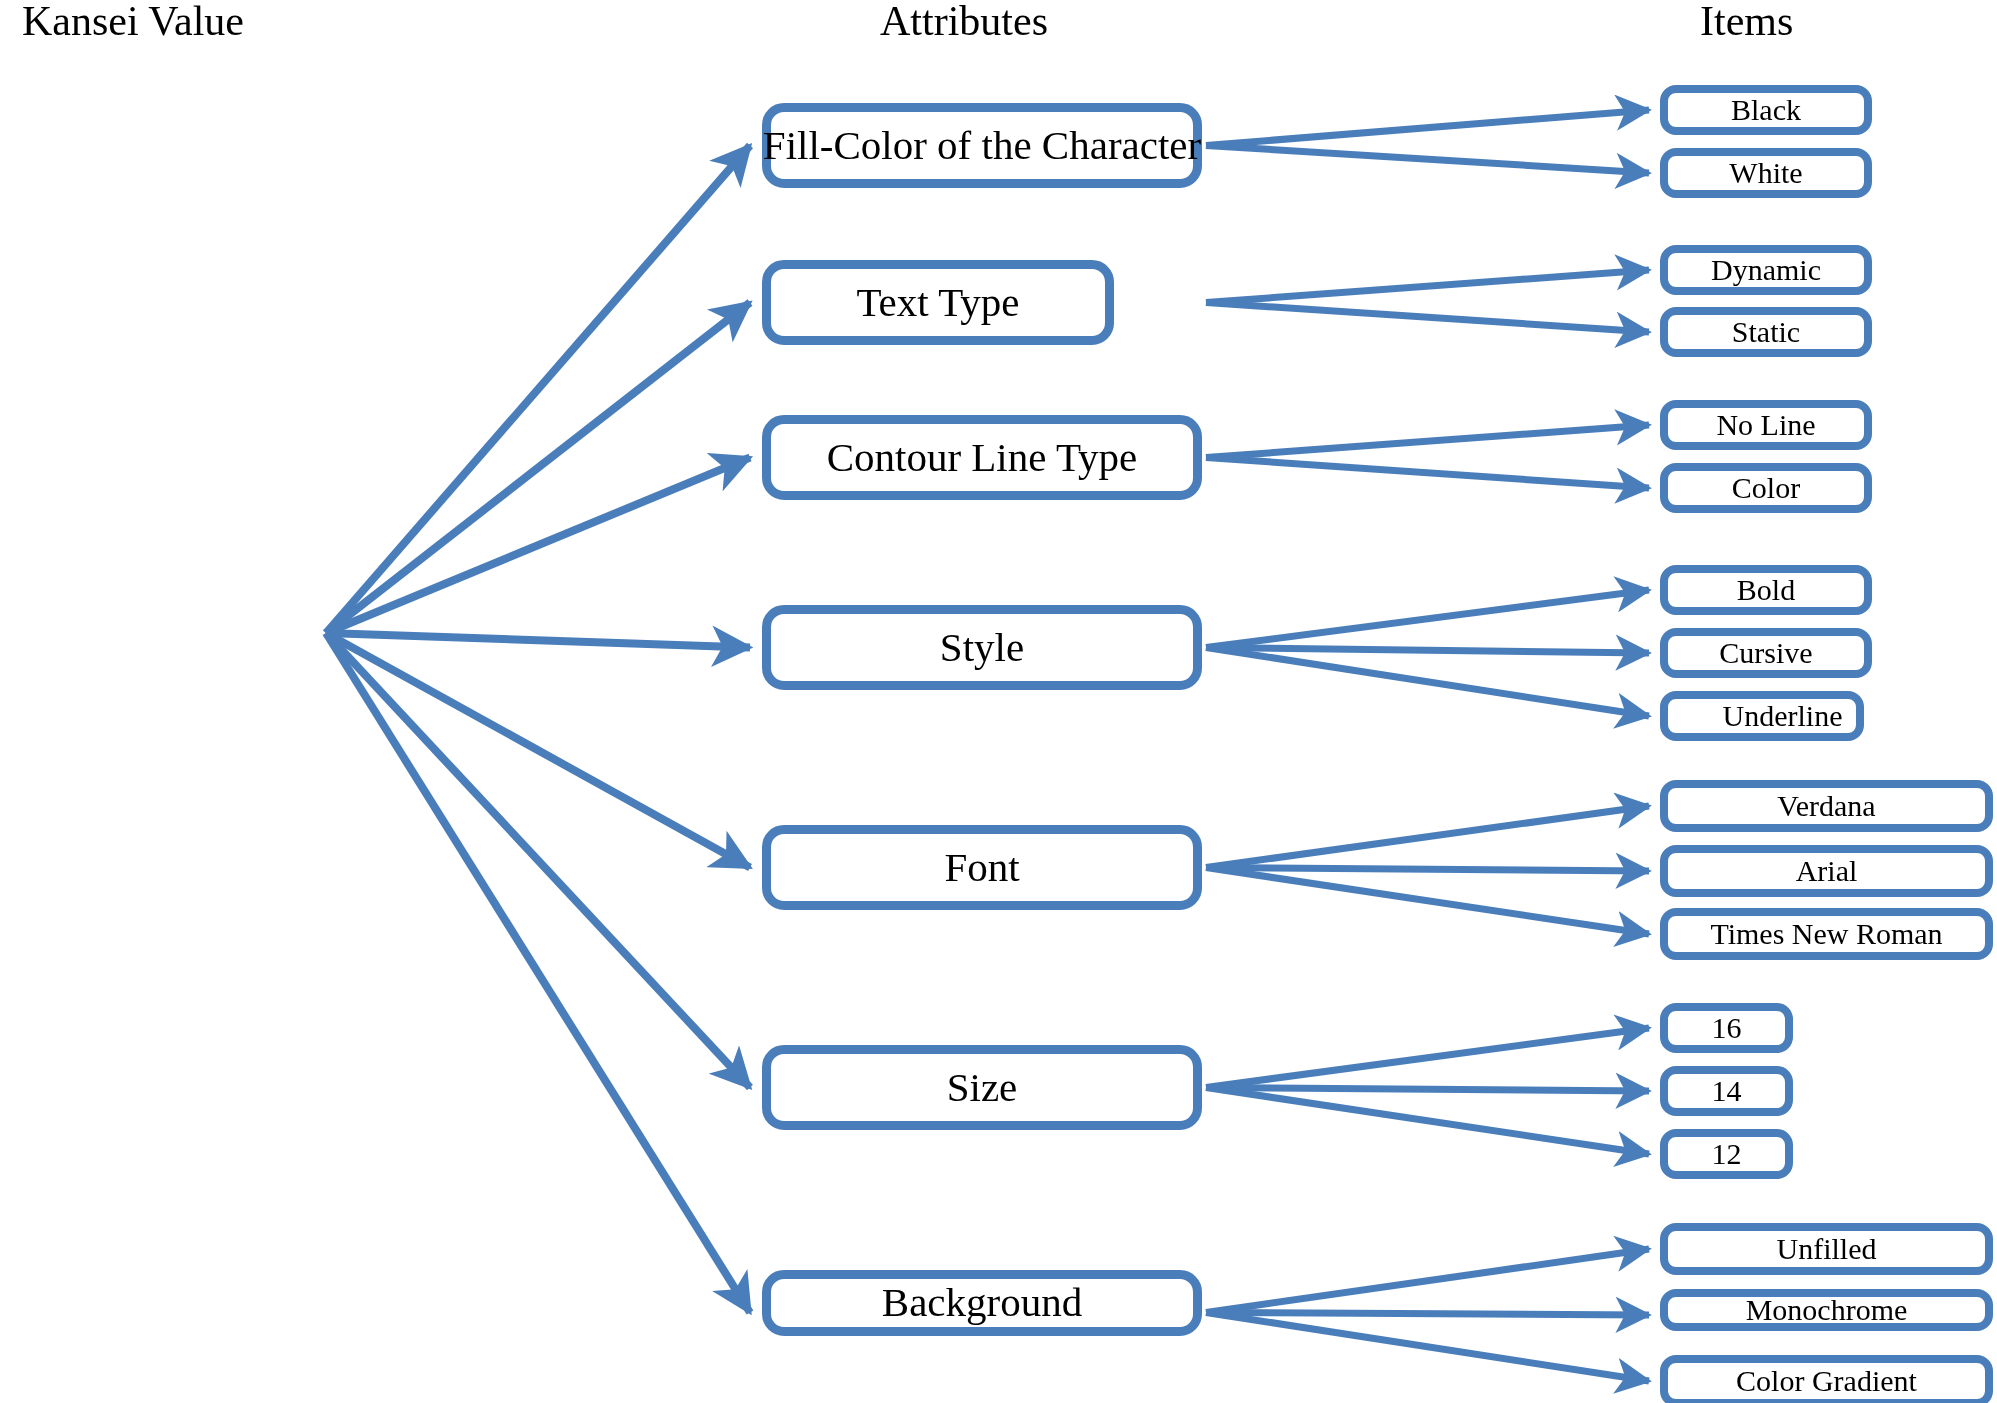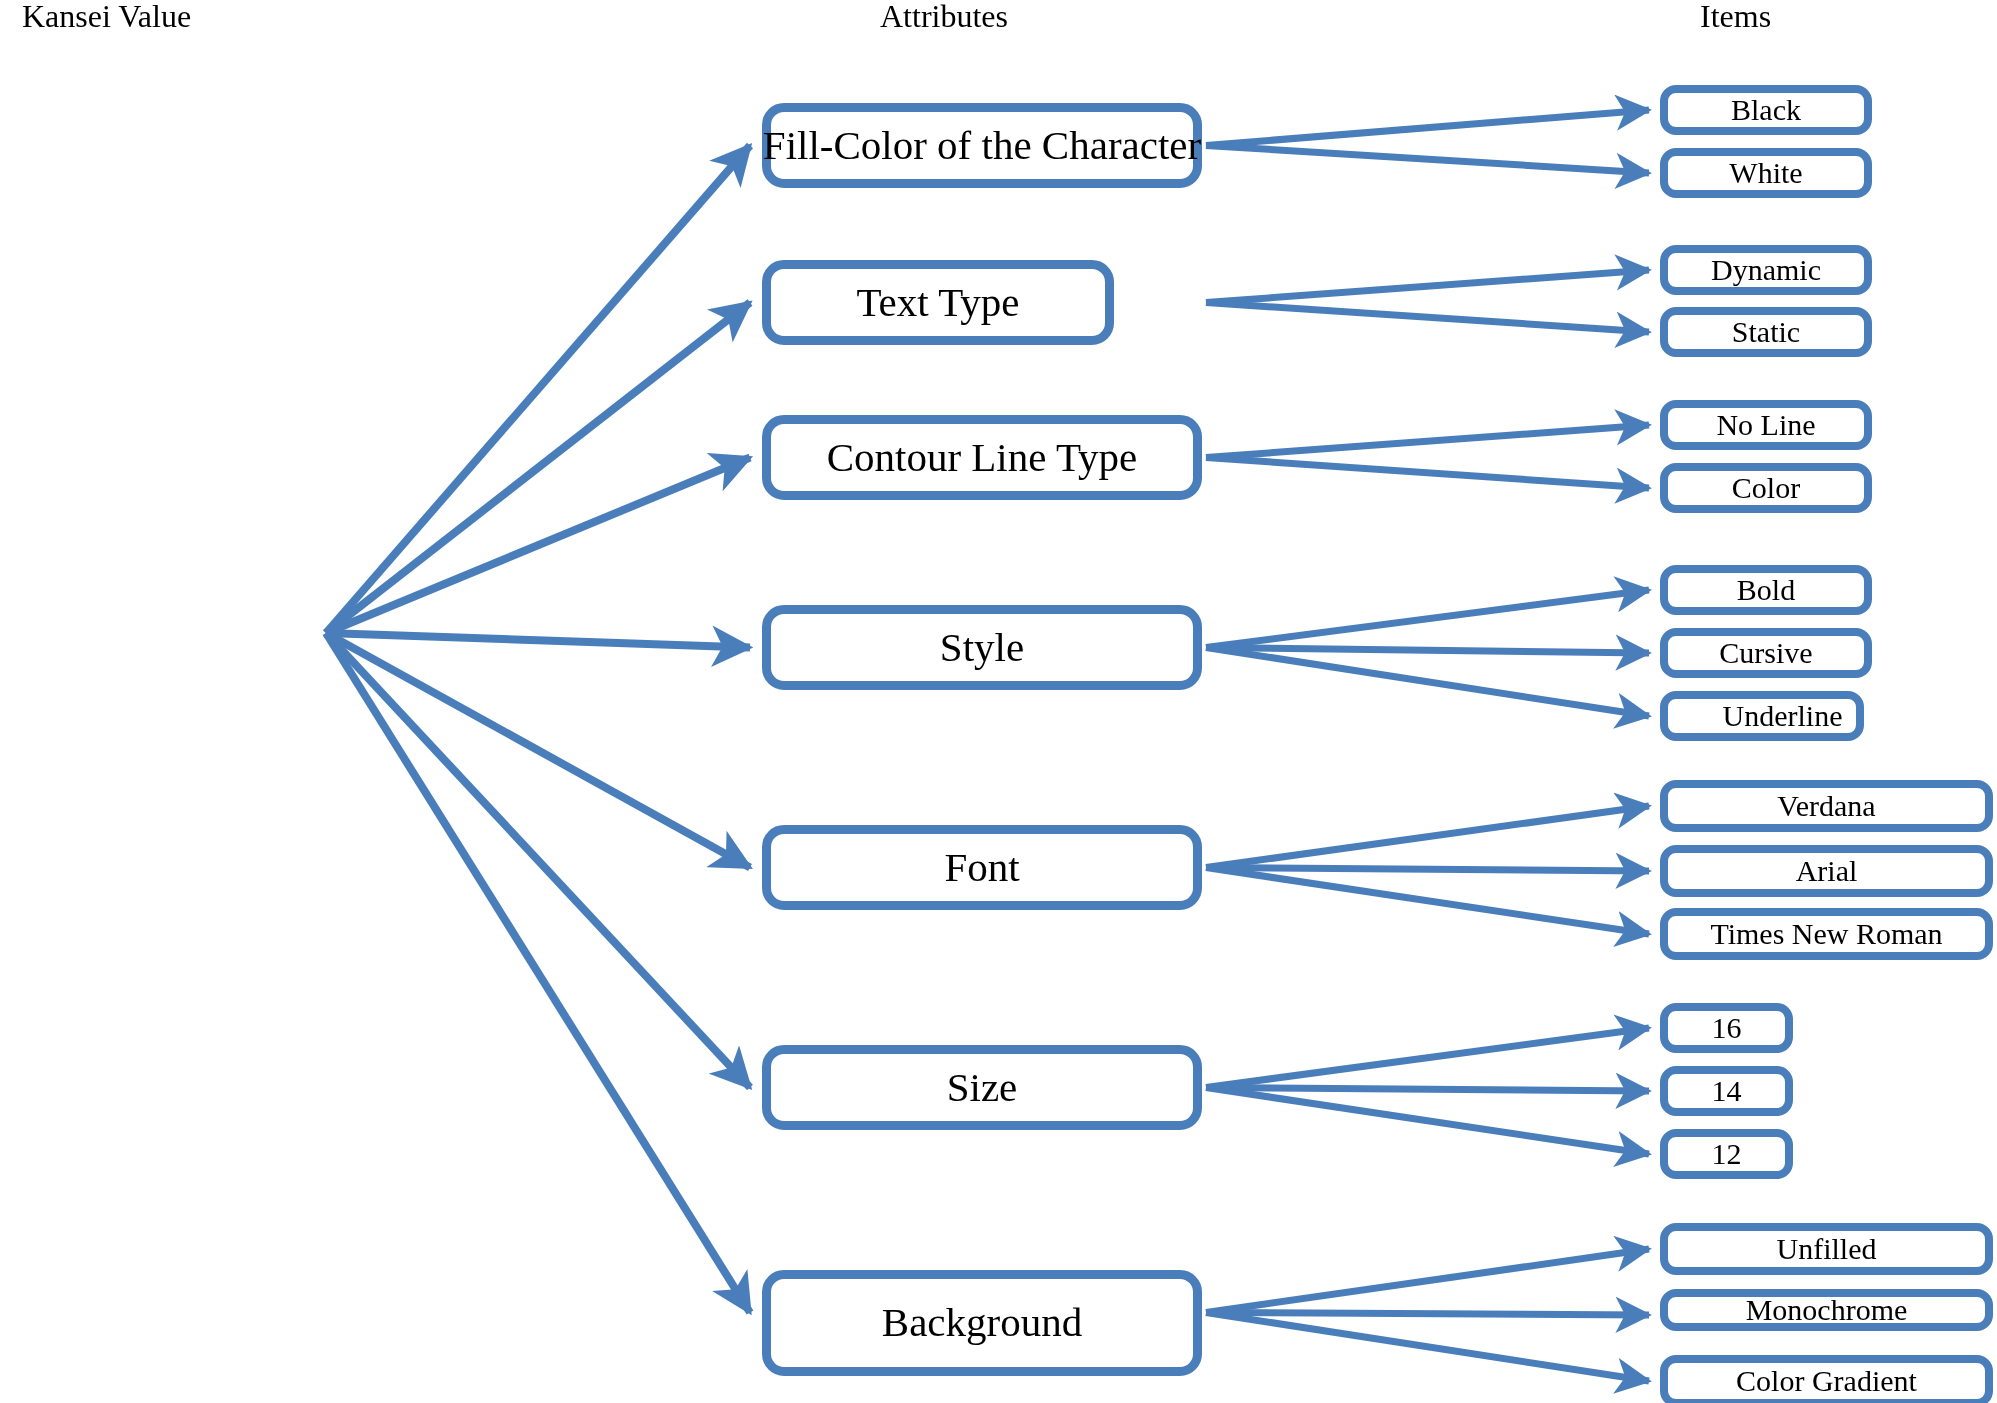--- a/index.html
+++ b/index.html
@@ -19,21 +19,21 @@
     position: absolute;
     left: 0;
     top: 0;
     width: 1997px;
     height: 1403px;
     pointer-events: none;
   }
 
   .col-header {
     position: absolute;
-    font-size: 32px;
+    font-size: 42px;
     color: #000000;
     white-space: nowrap;
     line-height: 1;
   }
   #hdr-kansei { left: 22px;  top: 0px; }
   #hdr-attributes { left: 880px; top: 0px; }
   #hdr-items { left: 1700px; top: 0px; }
 
   .node {
     position: absolute;
@@ -110,21 +110,21 @@
   <div class="col-header" id="hdr-items">Items</div>
 
 
   <div id="attr-layer">
       <div class="node attr" style="left: 762px; top: 103px; width: 440px; height: 85px;">Fill-Color of the Character</div>
       <div class="node attr" style="left: 762px; top: 260px; width: 352px; height: 85px;">Text Type</div>
       <div class="node attr" style="left: 762px; top: 415px; width: 440px; height: 85px;">Contour Line Type</div>
       <div class="node attr" style="left: 762px; top: 605px; width: 440px; height: 85px;">Style</div>
       <div class="node attr" style="left: 762px; top: 825px; width: 440px; height: 85px;">Font</div>
       <div class="node attr" style="left: 762px; top: 1045px; width: 440px; height: 85px;">Size</div>
-      <div class="node attr" style="left: 762px; top: 1270px; width: 440px; height: 106px;">Background</div>
+      <div class="node attr" style="left: 762px; top: 1270px; width: 440px; height: 66px;">Background</div>
     </div>
   <div id="item-layer">
       <div class="node item" style="left: 1660px; top: 85px; width: 212px; height: 50px;">Black</div>
       <div class="node item" style="left: 1660px; top: 148px; width: 212px; height: 50px;">White</div>
       <div class="node item" style="left: 1660px; top: 245px; width: 212px; height: 50px;">Dynamic</div>
       <div class="node item" style="left: 1660px; top: 307px; width: 212px; height: 50px;">Static</div>
       <div class="node item" style="left: 1660px; top: 400px; width: 212px; height: 50px;">No Line</div>
       <div class="node item" style="left: 1660px; top: 463px; width: 212px; height: 50px;">Color</div>
       <div class="node item" style="left: 1660px; top: 565px; width: 212px; height: 50px;">Bold</div>
       <div class="node item" style="left: 1660px; top: 628px; width: 212px; height: 50px;">Cursive</div>

